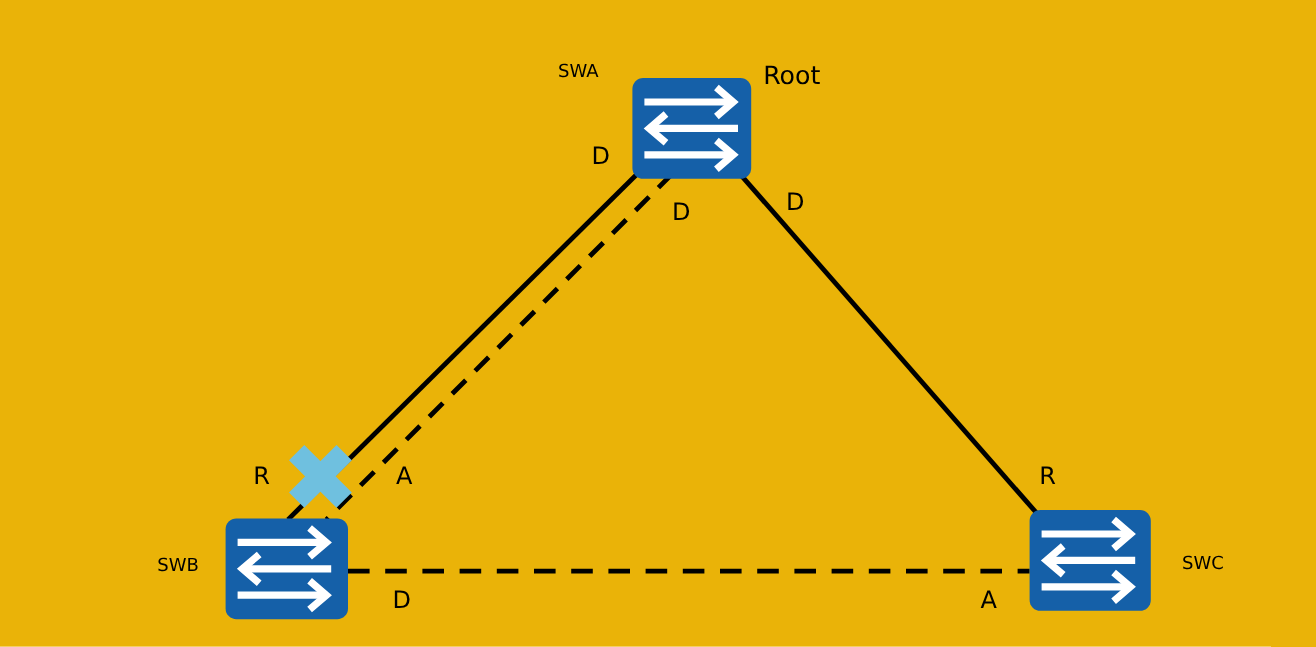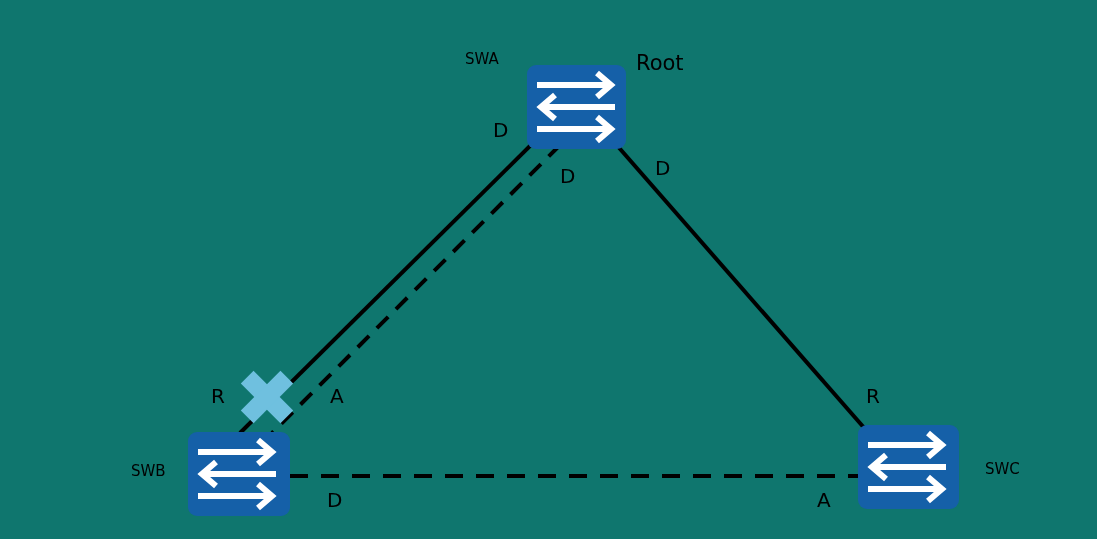--- a/index.html
+++ b/index.html
@@ -1,16 +1,16 @@
 <!DOCTYPE html>
 <html><head>
 <meta charset="utf-8">
 <style>
   html, body { margin: 0; padding: 0; background: #ffffff; }
-  #canvas { position: relative; width: 1097px; height: 539px; overflow: hidden; background: #0f766e; }
+  #canvas { position: relative; width: 1097px; height: 539px; overflow: hidden; background: #eab308; }
   svg { position: absolute; left: 0; top: 0; }
   .lbl { font-family: "DejaVu Sans", sans-serif; fill: #000; }
   .port { font-size: 20px; }
   .name { font-size: 15px; }
   .root { font-size: 21px; }
 </style>
 </head>
 <body>
 
 <div id="canvas">

